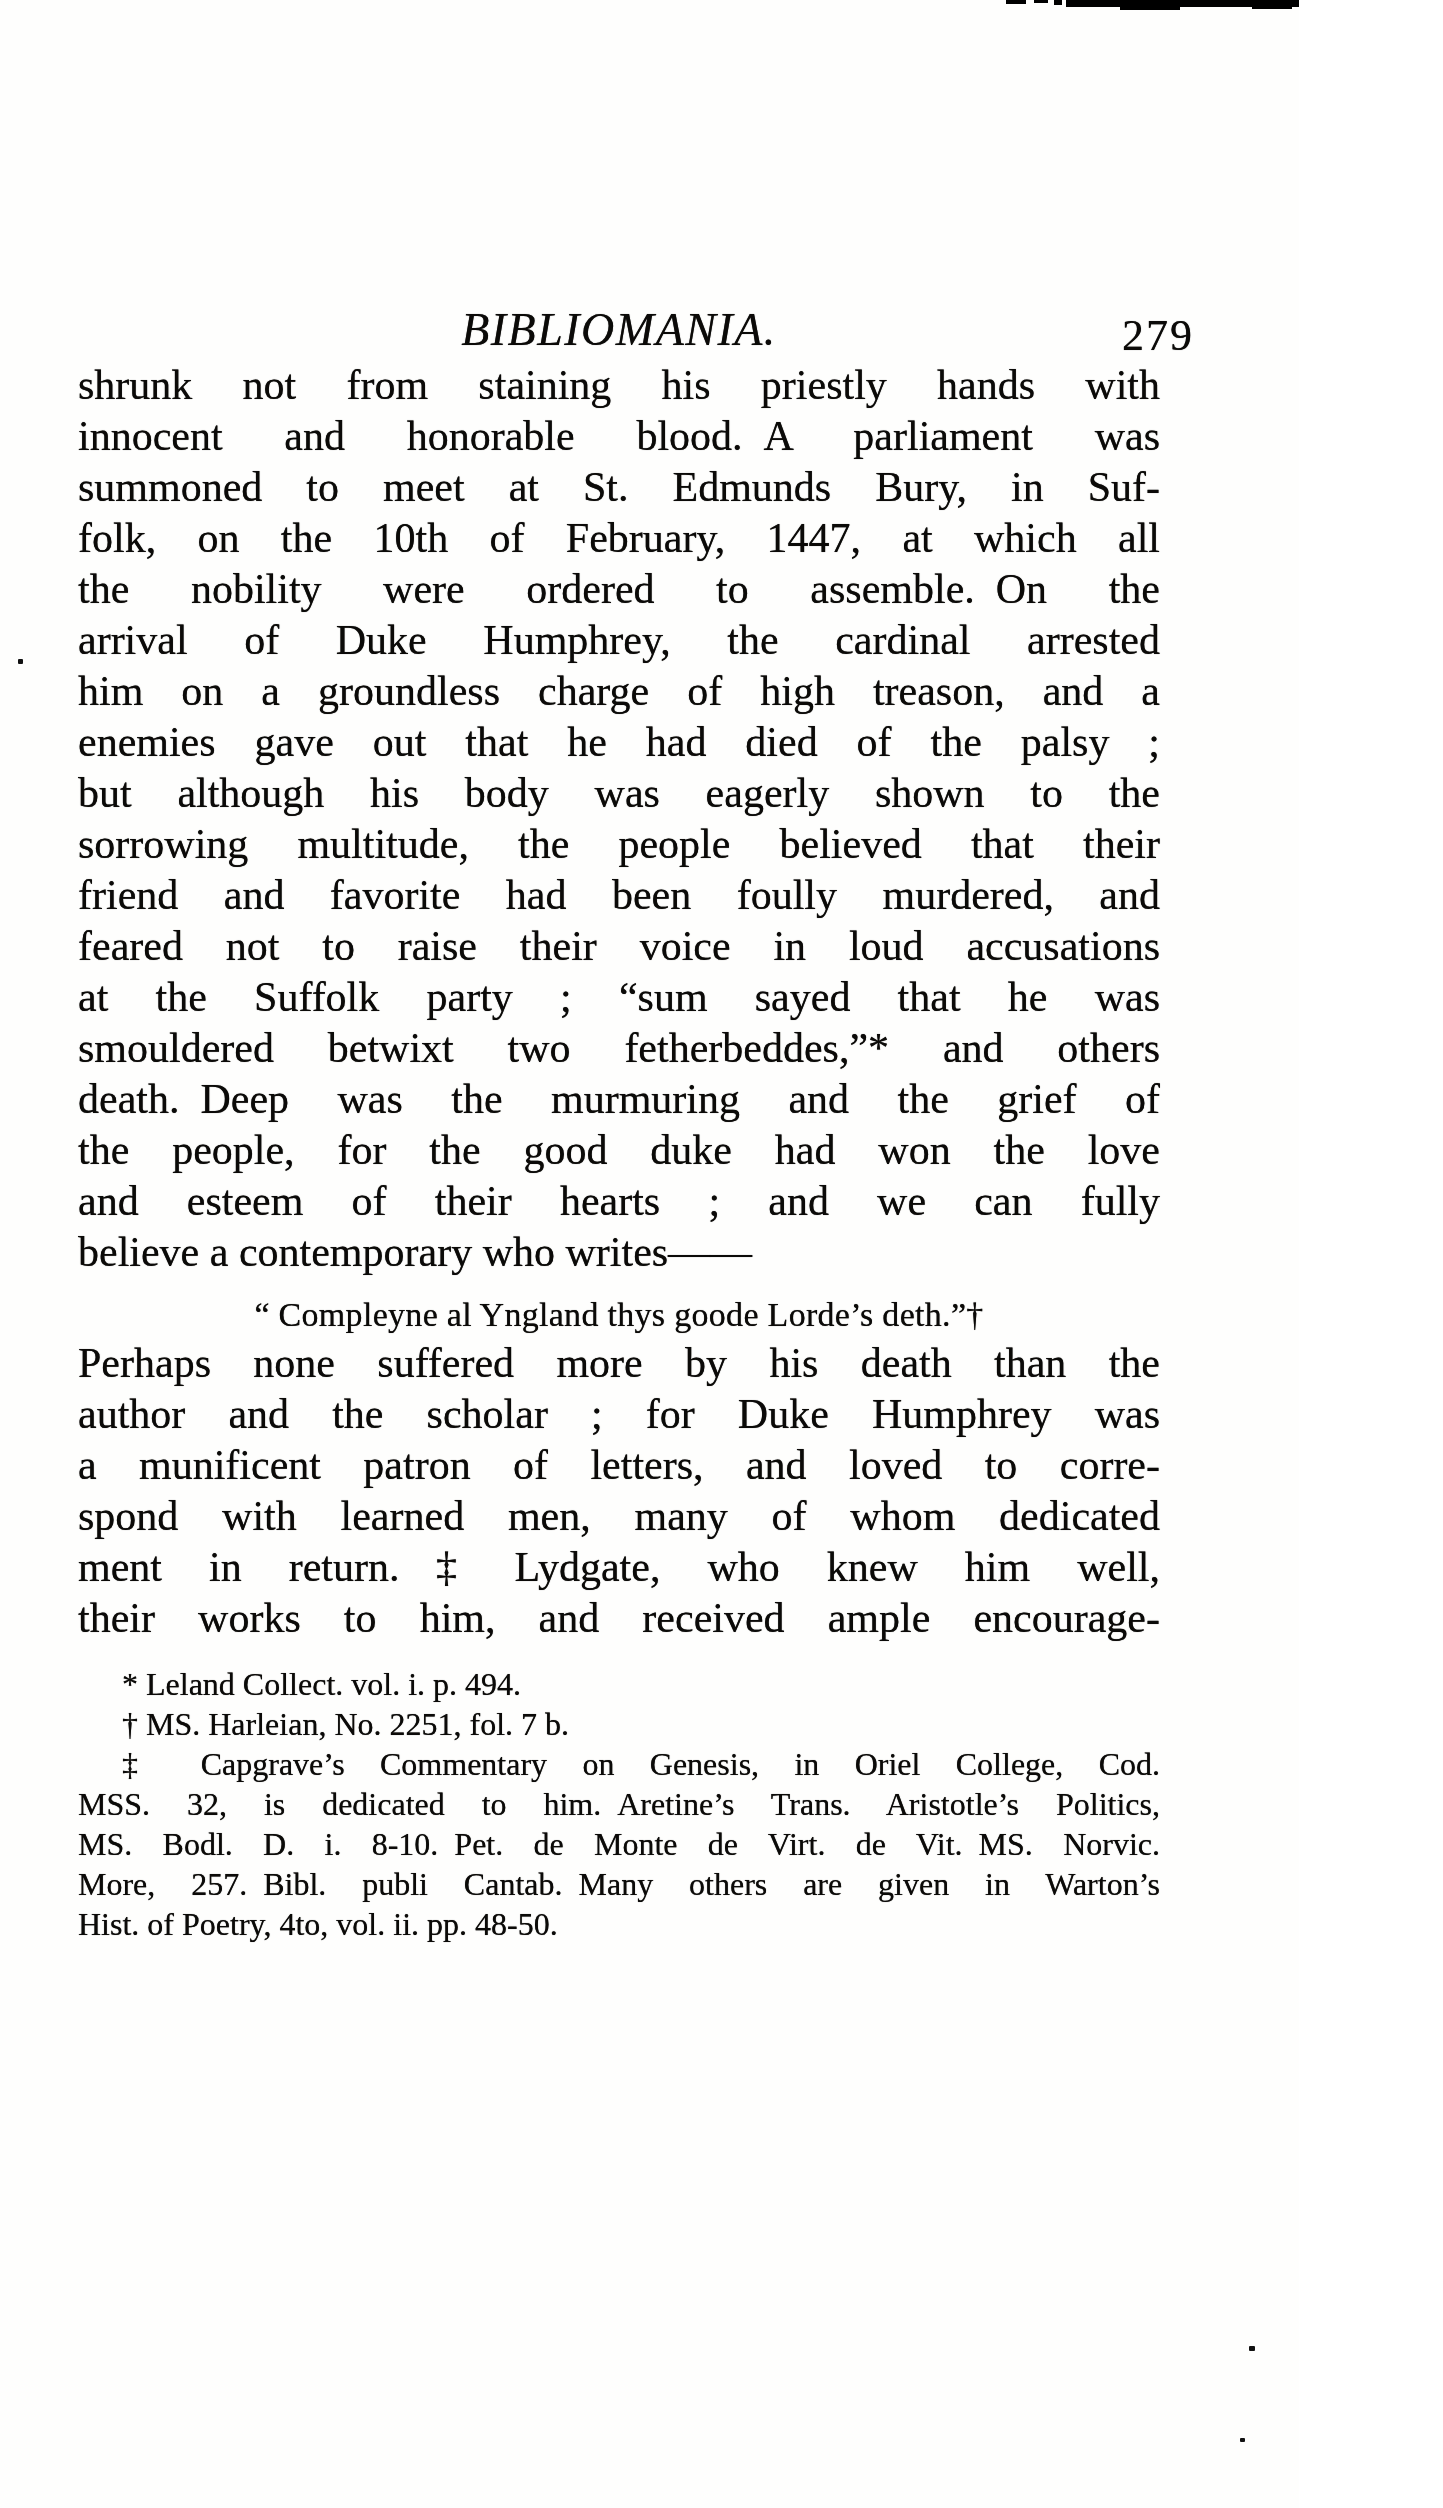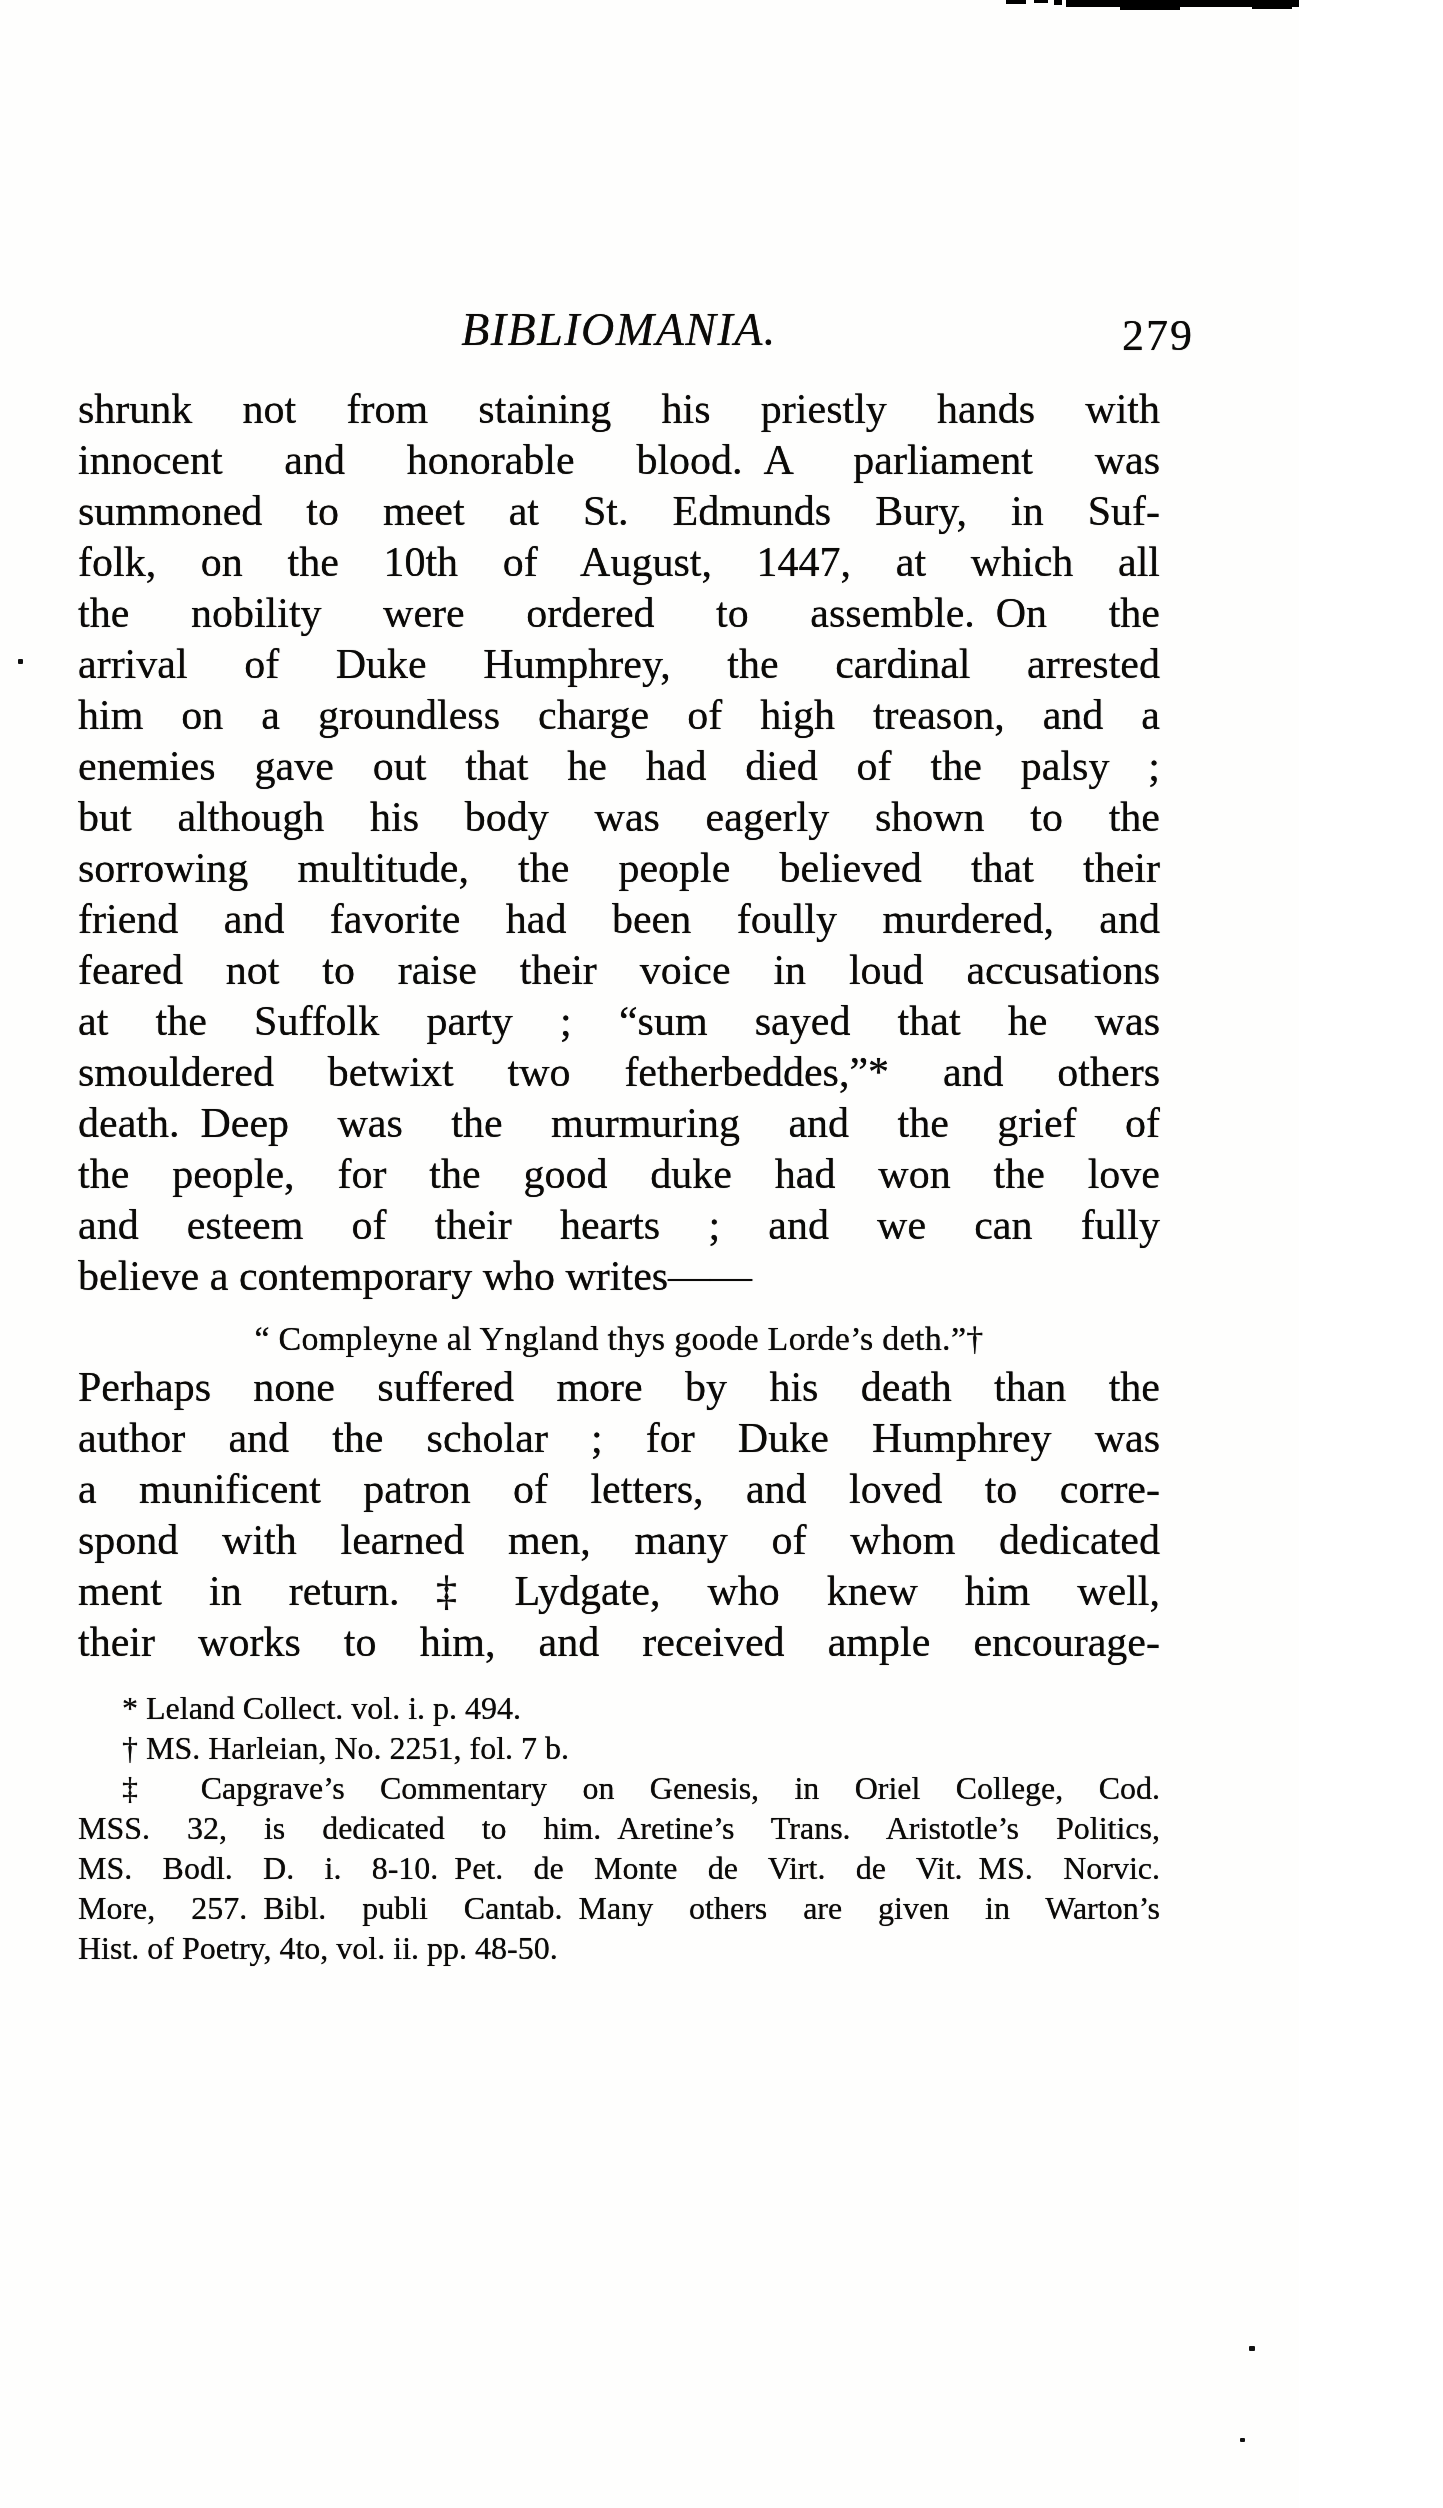--- a/index.html
+++ b/index.html
@@ -32,21 +32,21 @@
     top: 312px;
     font-size: 44px;
     line-height: 48px;
     letter-spacing: 2px;
   }
 
   
   .textblock {
     position: absolute;
     left: 78px;
-    top: 384px;
+    top: 360px;
     width: 1082px;
     font-size: 42px;
     line-height: 51px;
   }
   .tline {
     text-align: justify;
     text-align-last: justify;
   }
   .tline.l {           
     text-align: right;
@@ -95,21 +95,21 @@
   <div class="artifact" style="left:1395px; top:0; width:48px; height:11px;"></div>
 
   <div class="running-title">BIBLIOMANIA.</div>
   <div class="page-number">279</div>
 
   <div class="textblock">
     <div>
         <div class="tline ">shrunk not from staining his priestly hands with</div>
         <div class="tline ">innocent and honorable blood. A parliament was</div>
         <div class="tline ">summoned to meet at St. Edmunds Bury, in Suf-</div>
-        <div class="tline ">folk, on the 10th of August, 1447, at which all</div>
+        <div class="tline ">folk, on the 10th of February, 1447, at which all</div>
         <div class="tline ">the nobility were ordered to assemble. On the</div>
         <div class="tline ">arrival of Duke Humphrey, the cardinal arrested</div>
         <div class="tline ">him on a groundless charge of high treason, and a</div>
         <div class="tline ">enemies gave out that he had died of the palsy ;</div>
         <div class="tline ">but although his body was eagerly shown to the</div>
         <div class="tline ">sorrowing multitude, the people believed that their</div>
         <div class="tline ">friend and favorite had been foully murdered, and</div>
         <div class="tline ">feared not to raise their voice in loud accusations</div>
         <div class="tline ">at the Suffolk party ; “sum sayed that he was</div>
         <div class="tline ">smouldered betwixt two fetherbeddes,”* and others</div>

